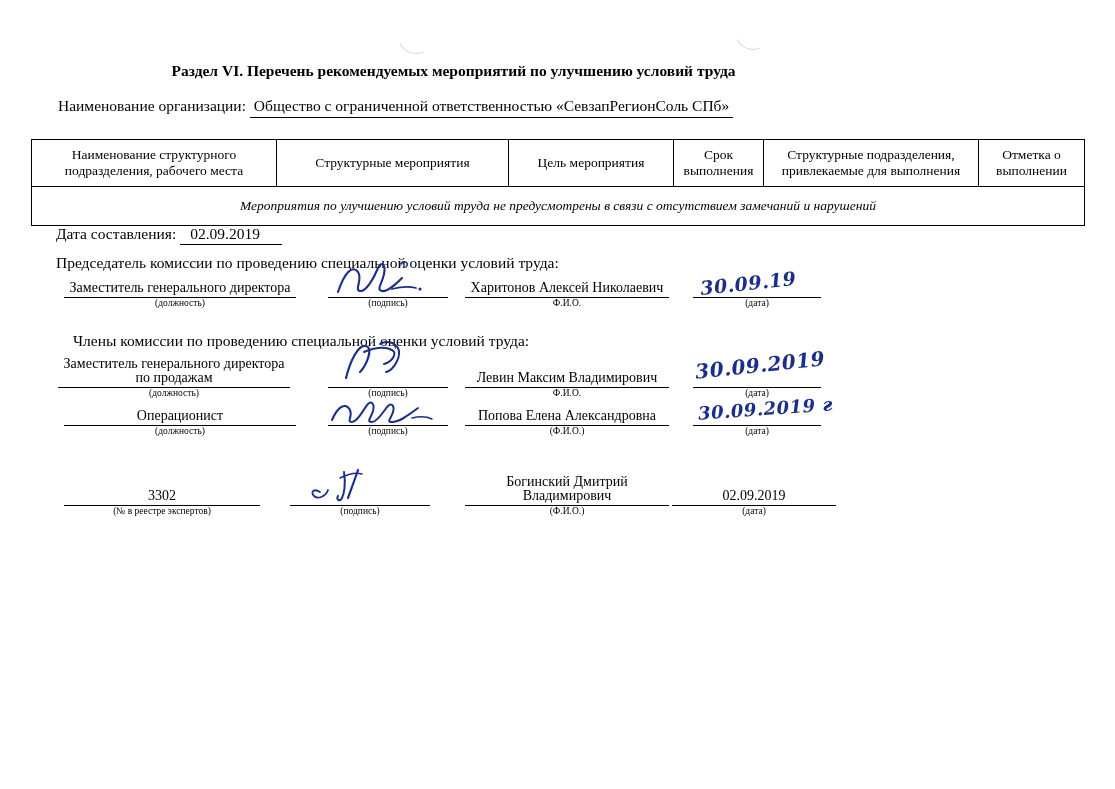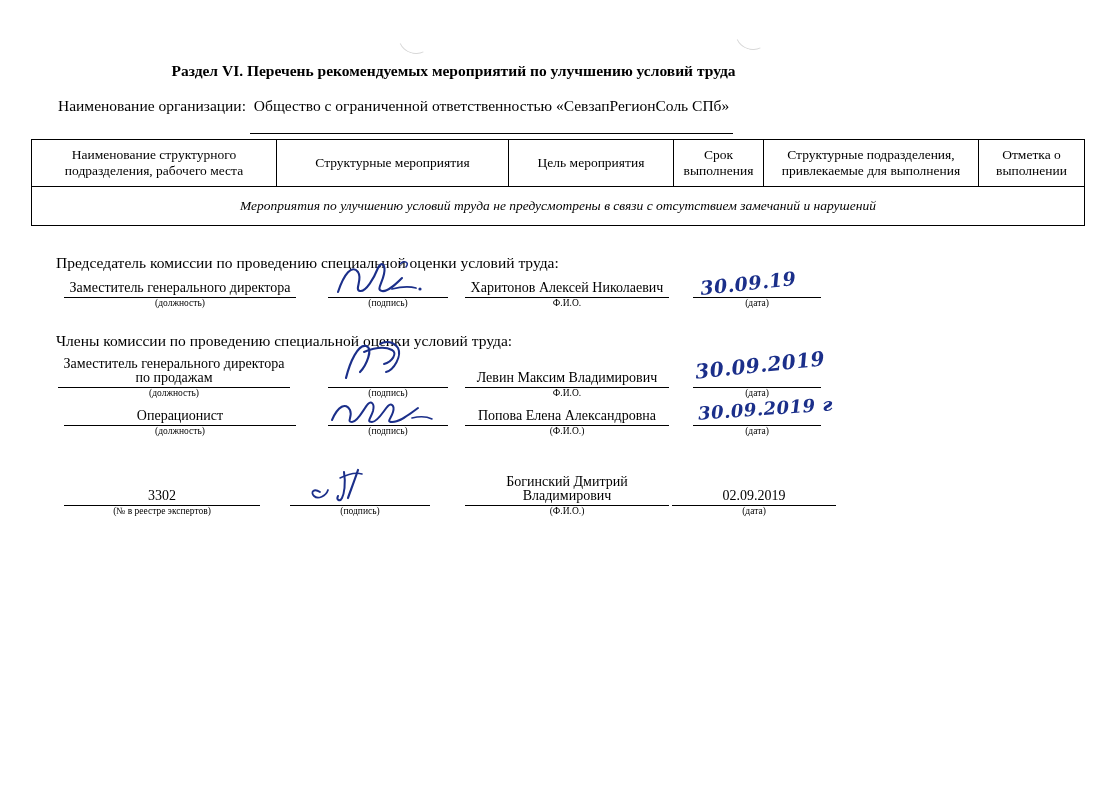--- a/index.html
+++ b/index.html
@@ -43,21 +43,21 @@
   .org-line {
     position: absolute;
     left: 58px;
     top: 97px;
     font-size: 15.5px;
     white-space: nowrap;
   }
   .org-label { }
   .org-value {
     border-bottom: 1px solid #000;
-    padding: 0 4px 18px 4px;
+    padding: 0 4px 2px 4px;
     display: inline-block;
   }
 
   
   table.mainTable {
     position: absolute;
     left: 31px;
     top: 139px;
     width: 1053px;
     border-collapse: collapse;
@@ -93,21 +93,21 @@
     padding: 0 22px 1px 10px;
     display: inline-block;
   }
 
   .section-head {
     position: absolute;
     font-size: 15.5px;
     white-space: nowrap;
   }
   .sec-chair { left: 56px; top: 254px; }
-  .sec-members { left: 56px; top: 332px; font-family: Liberation Serif, serif; }
+  .sec-members { left: 73px; top: 332px; font-family: Liberation Serif, serif; }
   .sec-expert { left: 56px; top: 455px; }
 
   
   .sig {
     position: absolute;
   }
   .sig .line {
     border-bottom: 1px solid #000;
     position: absolute;
     bottom: 0;
@@ -182,20 +182,24 @@
         <th>Отметка о выполнении</th>
       </tr>
     </thead>
     <tbody>
       <tr class="note-row">
         <td colspan="6">Мероприятия по улучшению условий труда не предусмотрены в связи с отсутствием замечаний и нарушений</td>
       </tr>
     </tbody>
   </table>
 
+  <div class="date-line">
+    <span>Дата составления:</span>
+    <span class="date-value">02.09.2019</span>
+  </div>
 
   <div class="section-head sec-chair">Председатель комиссии по проведению специальной оценки условий труда:</div>
 
   <div class="sig" style="left:64px; top:276px; width:232px; height:22px;">
     <div class="val">Заместитель генерального директора</div>
     <div class="line" style="width:232px;"></div>
     <div class="cap">(должность)</div>
   </div>
 
   <div class="sig" style="left:328px; top:276px; width:120px; height:22px;">

